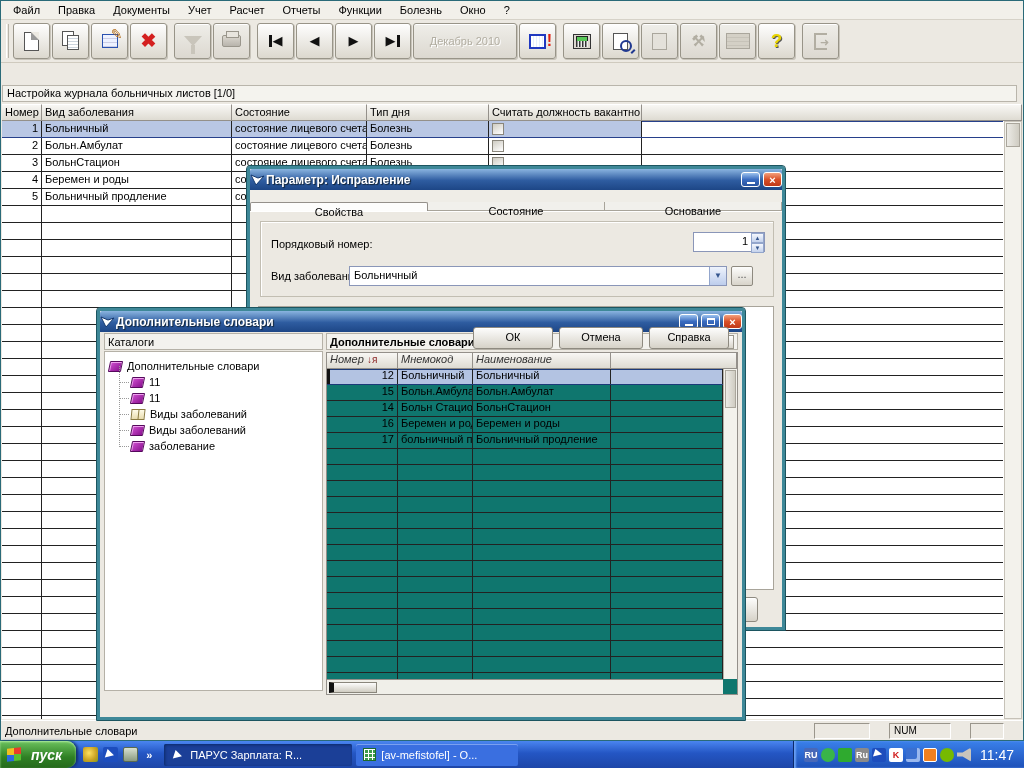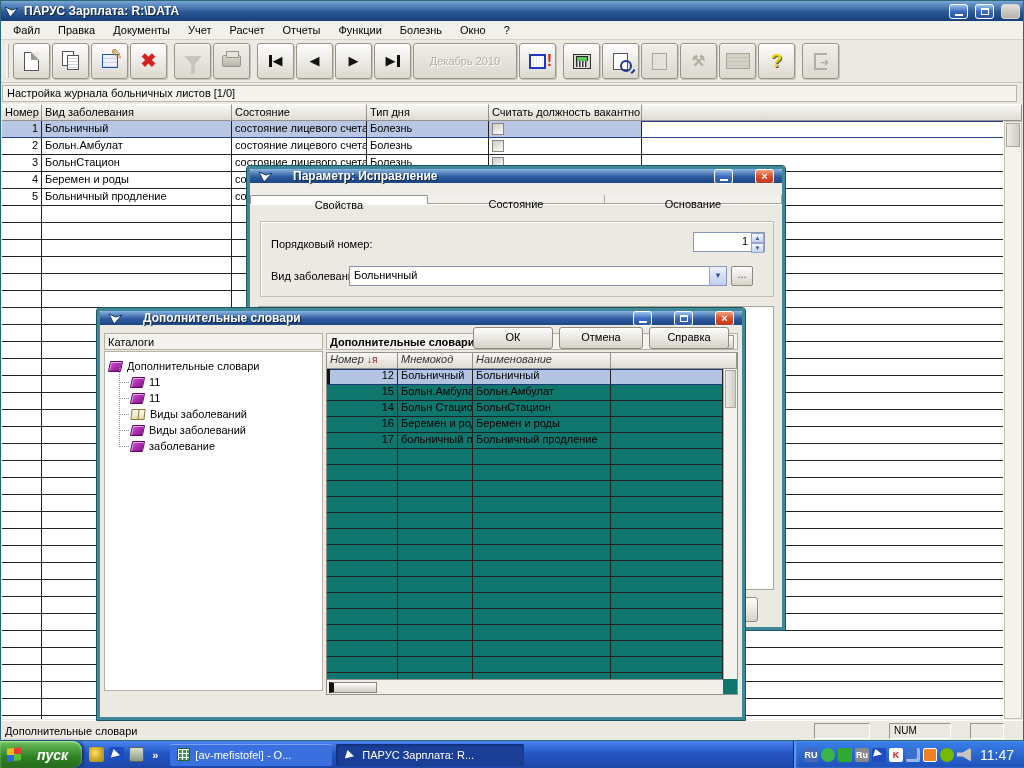--- a/index.html
+++ b/index.html
@@ -73,21 +73,21 @@
 .vscroll{position:absolute;top:17px;right:0;width:18px;bottom:0;background:#f3f2ec;border:1px solid #c6c2b8}
 .vthumb{height:24px;margin:1px;background:linear-gradient(90deg,#ecebe6,#cfccc2);border:1px solid #aaa69c}
 
 .statusbar{position:absolute;left:0;right:0;bottom:0;height:20px;background:#ece9e2;border-top:1px solid #fff;display:flex;align-items:center}
 .sb-text{flex:1;padding-left:4px}
 .sb-panel{height:16px;margin-right:19px;border:1px solid;border-color:#9a968c #fff #fff #9a968c;padding:1px 4px;font-size:10px}
 .sb-p1{width:56px}.sb-p2{width:62px}.sb-p3{width:34px}
 
 
 .param-dialog{position:absolute;left:247px;top:166px;width:538px;height:464px;background:#ece9e2;border:3px solid #3e8898;outline:1px solid #1c5560;border-radius:3px 3px 0 0}
-.pd-title,.dw-title{height:14px;background:linear-gradient(#8ab4e0,#2e5ca0 55%,#1d4686);display:flex;align-items:center;gap:20px;padding:0 8px;border-radius:2px 2px 0 0}
+.pd-title,.dw-title{height:21px;background:linear-gradient(#8ab4e0,#2e5ca0 55%,#1d4686);display:flex;align-items:center;gap:1px;padding:0 0;border-radius:2px 2px 0 0}
 .pd-title .ttext,.dw-title .ttext{flex:1;color:#fff;font-weight:bold;font-size:12px;text-shadow:1px 1px 1px #123}
 .tabstrip{display:flex;height:22px;background:#efede7;padding-top:12px;border-bottom:1px solid #fff}
 .tab{flex:1;text-align:center;line-height:19px;background:#f1f0ec;border-right:1px solid #a8a49a;border-bottom:1px solid #a8a49a}
 .tab.selected{background:#fdfdfc;border:1px solid #94908a;border-bottom:none;border-radius:2px 2px 0 0}
 .groupbox{position:absolute;left:10px;top:52px;width:514px;height:76px;border:1px solid #c2beb2;box-shadow:inset 1px 1px 0 #fff}
 .gb-label{position:absolute;left:10px}
 .spinbox{position:absolute;right:8px;top:10px;width:72px;height:20px;background:#fff;border:1px solid #8a96b8;display:flex}
 .spin-val{flex:1;text-align:right;padding:2px 3px 0 0}
 .spin-btns{width:13px;display:flex;flex-direction:column}
 .spin-up,.spin-dn{flex:1;background:linear-gradient(#f4f7fd,#c4d2ec);border:1px solid #93a6cc;font-size:6px;line-height:8px;text-align:center;color:#35568e}
@@ -127,21 +127,21 @@
 .sortglyph{font-style:normal;color:#8a2020;font-size:10px}
 .dt-vscroll{position:absolute;top:16px;right:0;bottom:15px;width:14px;background:#f3f2ec;border-left:1px solid #b5b1a7}
 .dt-vscroll .vthumb{height:38px}
 .dt-hscroll{position:absolute;left:0;right:14px;bottom:0;height:15px;background:#f0efe9;border-top:1px solid #94908a;display:flex;align-items:center}
 .hthumb{margin-left:2px;width:48px;height:11px;background:linear-gradient(#fdfdfc,#d0ccc2);border:1px solid #8a867c;border-left:5px solid #111}
 .dw-buttons{position:absolute;right:9px;bottom:1px;display:flex;gap:6px}
 .dw-btn{width:80px;height:22px;background:linear-gradient(#fdfdfc,#d6d2c8);border:1px solid #8e8a80;border-radius:3px;text-align:center;line-height:19px;box-shadow:inset 0 1px 0 #fff}
 
 
 .taskbar{position:absolute;left:0;right:0;bottom:0;height:27px;background:linear-gradient(#4a85f0,#2456c4 45%,#1e46a8);display:flex;align-items:center}
-.start{height:27px;padding:0 14px 0 7px;border-radius:0 9px 9px 0;background:linear-gradient(#6cc25e,#2f8024 60%,#256a1c);color:#fff;font-weight:bold;font-style:italic;font-size:14px;display:flex;align-items:center;gap:16px;box-shadow:inset 0 1px 2px #b0eaa0,2px 0 3px #12306a}
+.start{height:27px;padding:0 14px 0 7px;border-radius:0 9px 9px 0;background:linear-gradient(#6cc25e,#2f8024 60%,#256a1c);color:#fff;font-weight:bold;font-style:italic;font-size:14px;display:flex;align-items:center;gap:10px;box-shadow:inset 0 1px 2px #b0eaa0,2px 0 3px #12306a}
 .flag{display:inline-block;width:14px;height:13px;transform:skewY(-6deg);background:conic-gradient(from 0deg at 50% 50%,#e83c2c 0 25%,#58c030 0 50%,#2a6ae0 0 75%,#f0c020 0)}
 .quick{display:flex;align-items:center;gap:5px;padding:0 7px}
 .ql{width:15px;height:15px;border-radius:2px;display:inline-block}
 .ql1{background:radial-gradient(circle at 40% 40%,#ffe060,#c8a020 60%,#7a9a20)}
 .ql2{background:#1d4dbd;position:relative}
 .ql2::after,.sail-mini::after{content:"";position:absolute;left:3px;top:3px;border-left:8px solid #fff;border-top:4px solid transparent;border-bottom:5px solid transparent;transform:rotate(18deg)}
 .ql3{background:linear-gradient(#d8e0d0,#8a9a80);border:1px solid #5a6a50}
 .chev{color:#fff;font-weight:bold;padding:0 3px}
 .task{height:22px;margin:0 2px;border-radius:2px;display:flex;align-items:center;gap:5px;color:#fff;padding:0 7px;white-space:nowrap;overflow:hidden}
 .task.active{width:188px;background:#1b3f97;box-shadow:inset 1px 1px 3px #0c2a6a}
@@ -162,35 +162,20 @@
 .ti-nv{background:#76b900;border-radius:50%}
 .ti-snd{background:#c8c4bc;clip-path:polygon(0 35%,40% 35%,100% 0,100% 100%,40% 65%,0 65%)}
 .clock{color:#fff;font-size:14px;margin-left:6px}
 </style>
 </head>
 <body>
 
 <div class="screen">
 
   <div class="main-window">
-    <div class="titlebar">
-      <span class="appicon">
-        <svg width="15" height="15" viewBox="0 0 15 15">
-            <path d="M1 3 L8 6 L14 4 L6 13 Z" fill="#fff" stroke="#14386e" stroke-width="1"></path>
-          </svg>
-      </span>
-      <span class="ttext">ПАРУС Зарплата: R:\DATA</span>
-      <span class="tbtn blue">
-          <span class="g-min"></span>
-        </span>
-      <span class="tbtn blue">
-          <span class="g-rest"></span>
-        </span>
-      <span class="tbtn gray"></span>
-    </div>
 
     <div class="menubar">
 
     <span class="menu-item">Файл</span>
         <span class="menu-item">Правка</span>
         <span class="menu-item">Документы</span>
         <span class="menu-item">Учет</span>
         <span class="menu-item">Расчет</span>
         <span class="menu-item">Отчеты</span>
         <span class="menu-item">Функции</span>
@@ -825,27 +810,27 @@
     <span class="start">
       <span class="flag"></span>
       <span>пуск</span>
     </span>
     <span class="quick">
       <span class="ql ql1"></span>
       <span class="ql ql2"></span>
       <span class="ql ql3"></span>
       <span class="chev">»</span>
     </span>
+    <span class="task active">
+      <span class="sail-mini"></span>
+      <span>ПАРУС Зарплата: R...</span>
+    </span>
     <span class="task normal">
       <span class="calc-mini"></span>
       <span>[av-mefistofel] - O...</span>
-    </span>
-    <span class="task active">
-      <span class="sail-mini"></span>
-      <span>ПАРУС Зарплата: R...</span>
     </span>
     <span class="tray">
       <span class="ti ti-lang">RU</span>
       <span class="ti ti-g1"></span>
       <span class="ti ti-g2"></span>
       <span class="ti ti-lang2">Ru</span>
       <span class="ti ti-sail"></span>
       <span class="ti ti-kav">K</span>
       <span class="ti ti-net"></span>
       <span class="ti ti-mail"></span>

